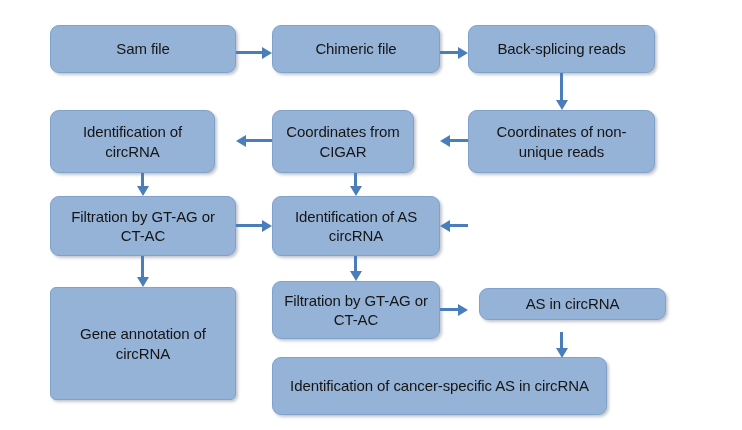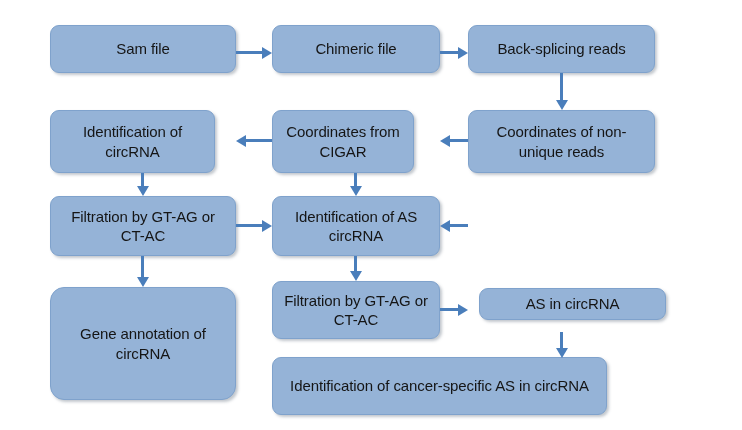--- a/index.html
+++ b/index.html
@@ -106,21 +106,21 @@
 
   <div class="node" style="left:50px; top:196px; width:186px; height:60px;">
     <span class="label">Filtration by GT-AG or CT-AC</span>
   </div>
 
   <div class="node" style="left:272px; top:196px; width:168px; height:60px;">
     <span class="label">Identification of AS circRNA</span>
   </div>
 
 
-  <div class="node" style="left:50px; top:287px; width:186px; height:113px; border-radius:14px;">
+  <div class="node" style="left:50px; top:287px; width:186px; height:113px; border-radius:6px;">
     <span class="label">Gene annotation of circRNA</span>
   </div>
 
   <div class="node" style="left:272px; top:281px; width:168px; height:58px;">
     <span class="label">Filtration by GT-AG or CT-AC</span>
   </div>
 
   <div class="node" style="left:479px; top:288px; width:187px; height:32px;">
     <span class="label">AS in circRNA</span>
   </div>

